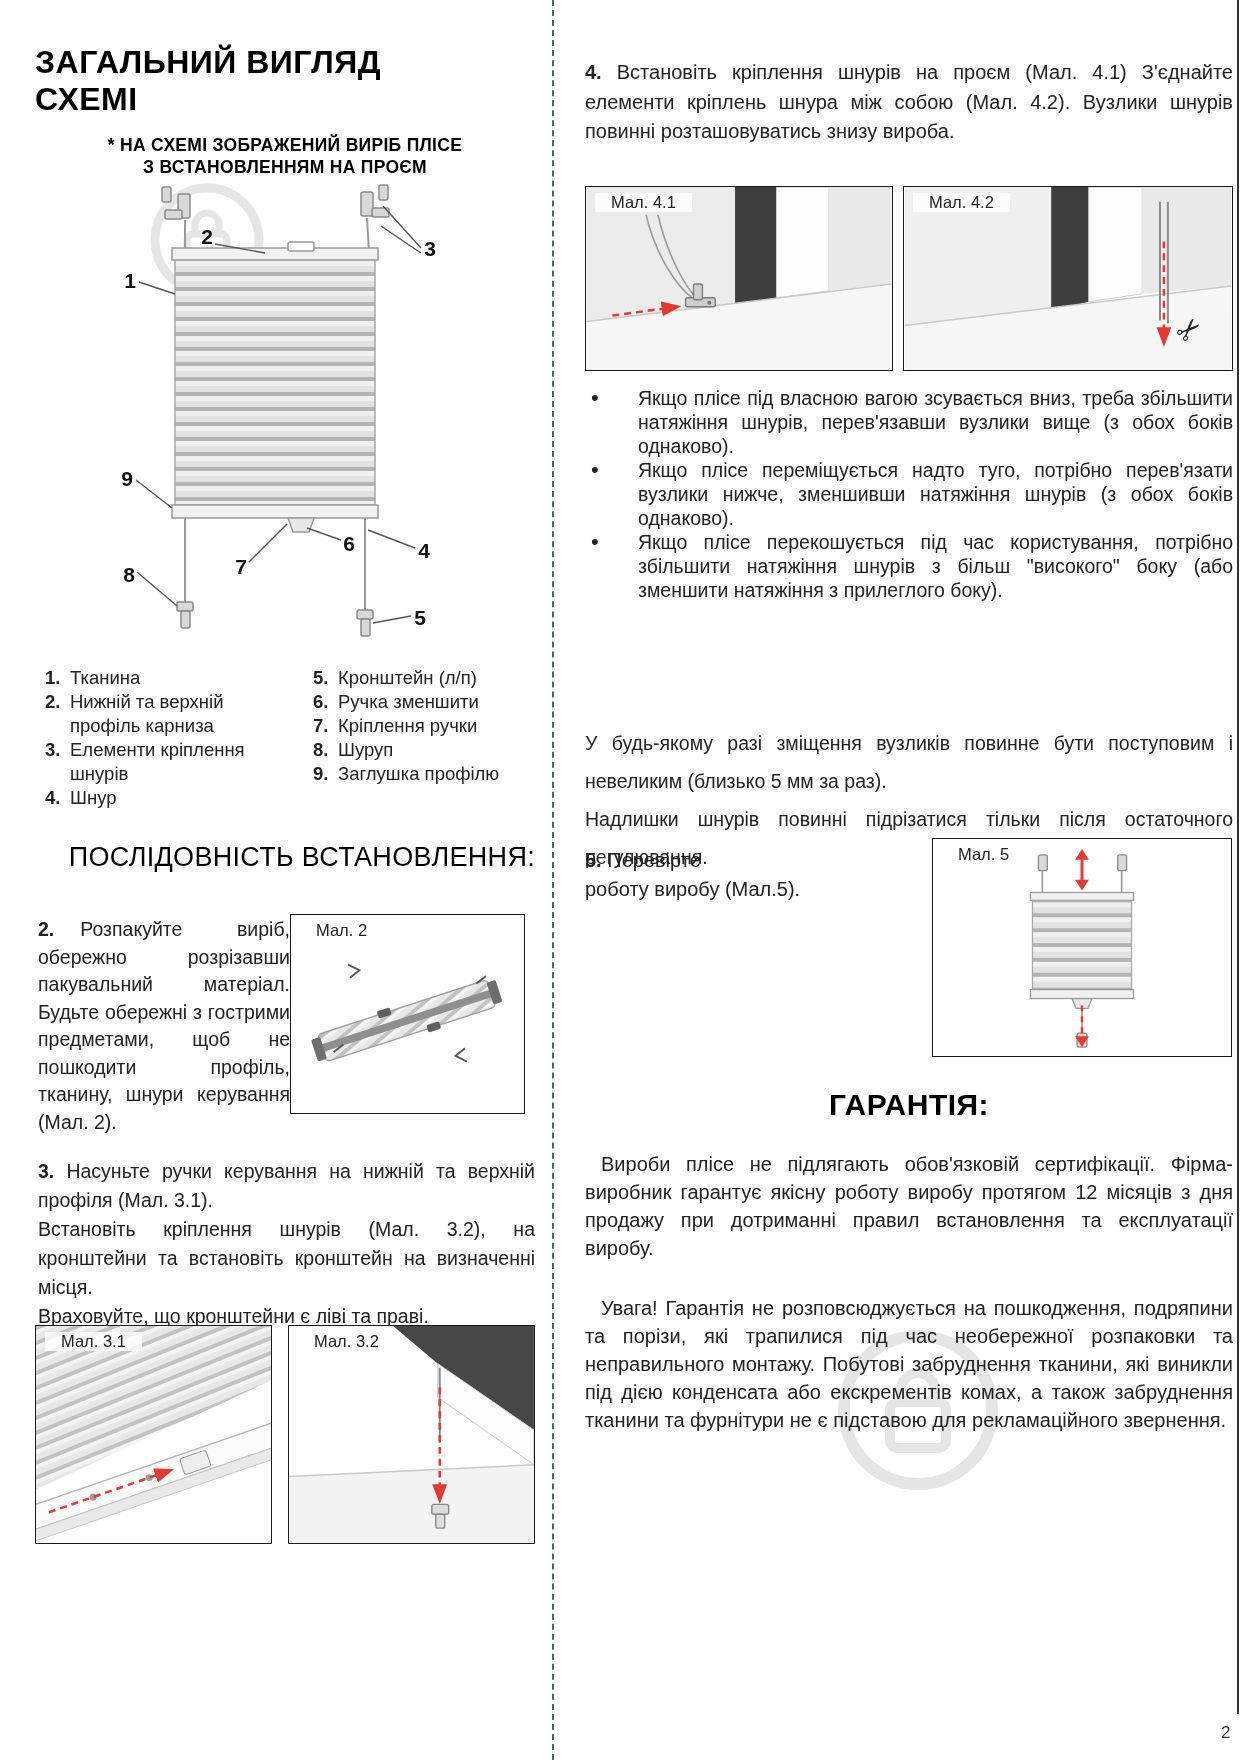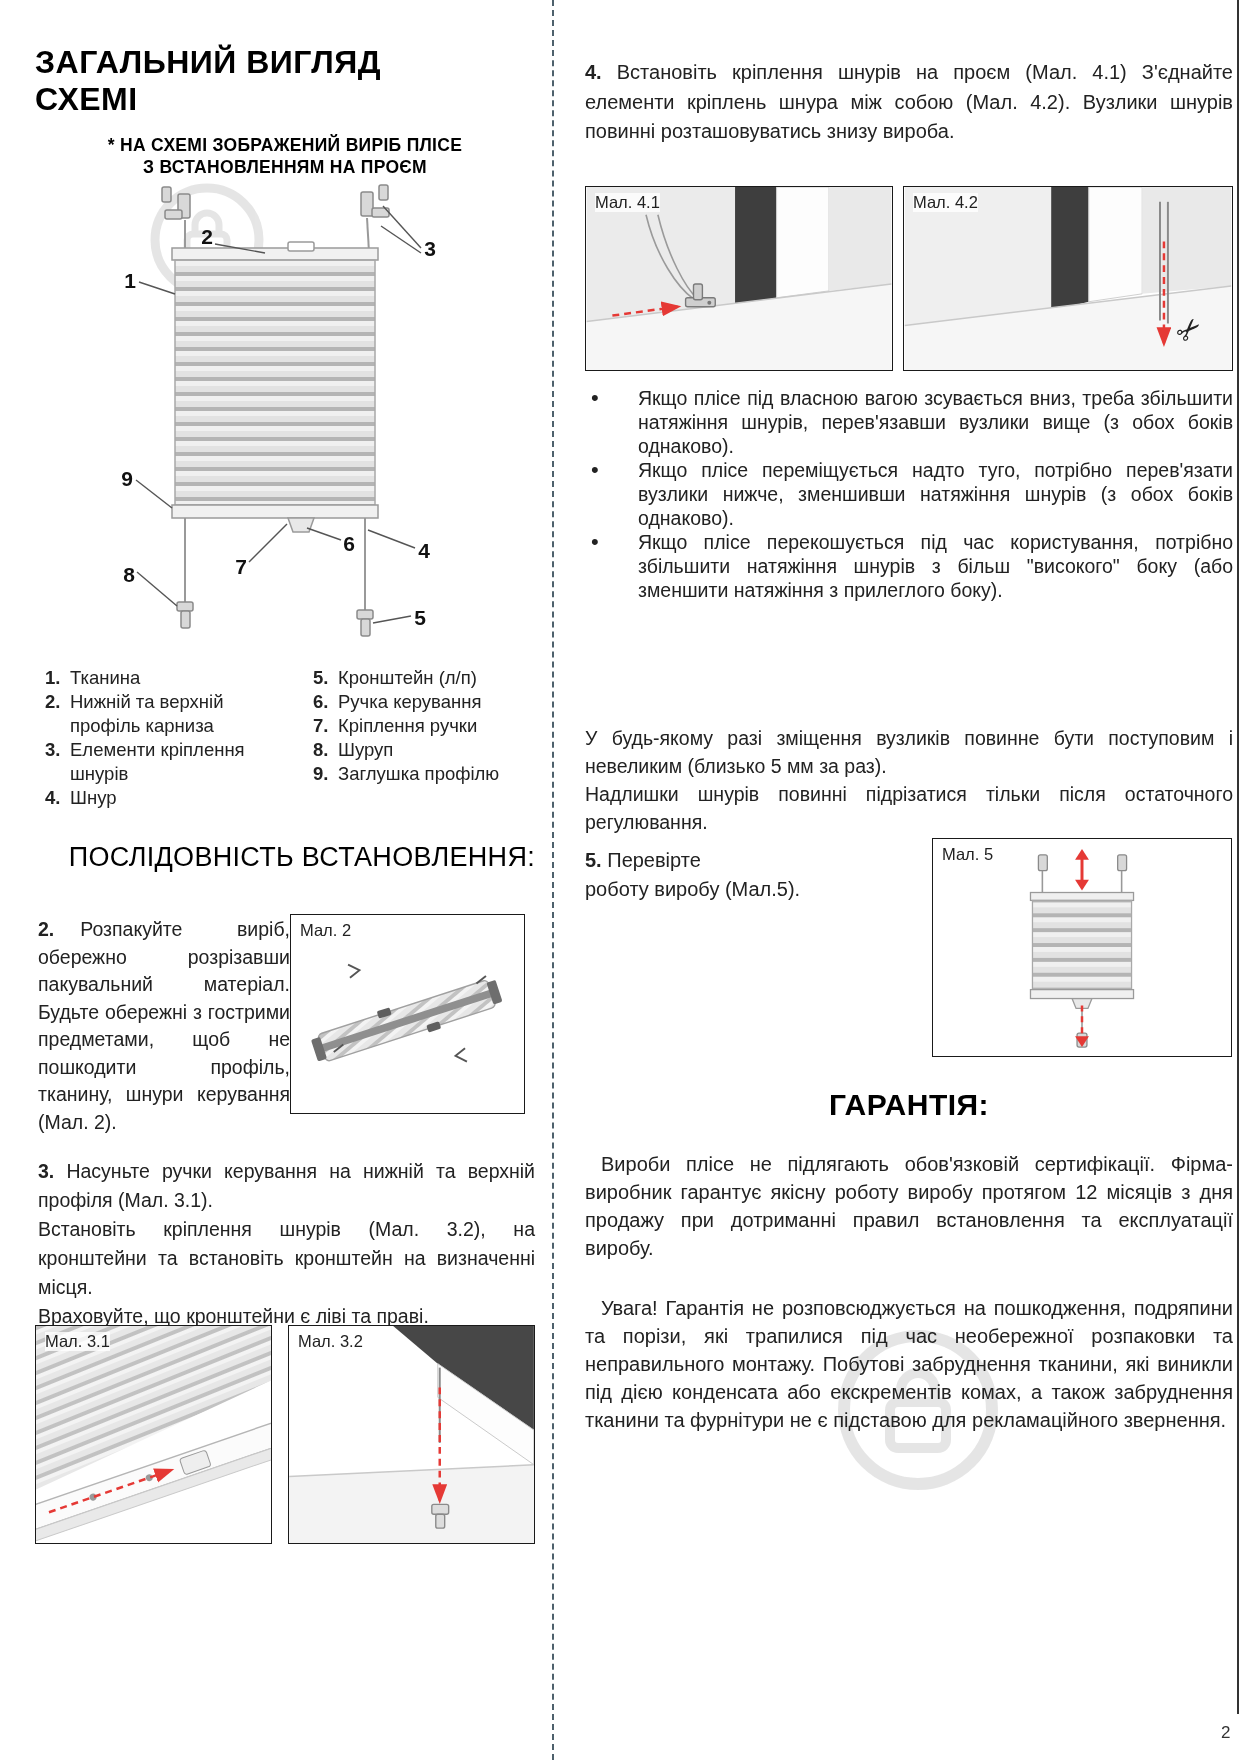--- a/index.html
+++ b/index.html
@@ -14,37 +14,37 @@
   .h-sec   { font-weight:400; font-size:27px; color:#000; text-align:right; letter-spacing:.3px; }
   .h-war   { font-weight:800; font-size:30px; color:#000; text-align:center; letter-spacing:.5px; }
 
   
   .just { text-align:justify; }
   .num  { font-weight:700; }
   .t-left2  { font-size:19.5px; line-height:27.5px; }
   .t-left3  { font-size:19.5px; line-height:29px; }
   .t-step4  { font-size:20px;   line-height:29.5px; }
   .t-bullet { font-size:19.5px; line-height:24px; }
-  .t-note   { font-size:19.5px; line-height:28px; }
+  .t-note   { font-size:19.5px; line-height:38px; }
   .t-step5  { font-size:20px;   line-height:29px; }
   .t-war    { font-size:20px;   line-height:28px; text-indent:16px; }
 
   
   .legend-col { position:absolute; top:0; font-size:18.5px; line-height:24px; }
   .legend-col li { list-style:none; position:relative; padding-left:25px; }
   .lnum { position:absolute; left:0; font-weight:700; }
 
   
   .bullets li { list-style:none; position:relative; padding-left:53px; }
   .bullets li::before { content:"\2022"; position:absolute; left:6px; font-size:22px; }
 
   
   .figbox { position:absolute; border:1.5px solid #1a1a1a; background:#fff; }
   .figlabel { position:absolute; top:6px; left:9px; z-index:2; font-size:16.5px; color:#222;
-              background:rgba(255,255,255,.78); padding:0 0; }
+              background:rgba(255,255,255,.78); padding:0 16px; }
   .figsvg { position:absolute; left:0; top:0; width:100%; height:100%; }
 
   
   .divider { position:absolute; left:552px; top:0; height:1760px; width:0; border-left:2px dashed #4e616c; }
   .edgeline { position:absolute; left:1237px; top:0; width:2px; height:1714px; background:#333; }
   .pagenum { position:absolute; left:1221px; top:1723px; font-size:17px; color:#333; }
 
   .wm { opacity:.45; }
 </style>
 </head>
@@ -149,21 +149,21 @@
 
   <div class="abs" style="left:45px; top:666px; width:490px; height:150px;">
     <ul class="legend-col" style="left:0; width:235px;">
       <li><span class="lnum">1.</span><span>Тканина</span></li>
       <li><span class="lnum">2.</span><span>Нижній та верхній профіль карниза</span></li>
       <li><span class="lnum">3.</span><span>Елементи кріплення шнурів</span></li>
       <li><span class="lnum">4.</span><span>Шнур</span></li>
     </ul>
     <ul class="legend-col" style="left:268px; width:222px;">
       <li><span class="lnum">5.</span><span>Кронштейн (л/п)</span></li>
-      <li><span class="lnum">6.</span><span>Ручка керування</span></li>
+      <li><span class="lnum">6.</span><span>Ручка зменшити</span></li>
       <li><span class="lnum">7.</span><span>Кріплення ручки</span></li>
       <li><span class="lnum">8.</span><span>Шуруп</span></li>
       <li><span class="lnum">9.</span><span>Заглушка профілю</span></li>
     </ul>
   </div>
 
   <div class="abs h-sec" style="left:35px; top:842px; width:500px;">ПОСЛІДОВНІСТЬ ВСТАНОВЛЕННЯ:</div>
 
   <p class="abs just t-left2" style="left:38px; top:916px; width:252px;">
     <span class="num" style="margin-right:26px;">2.</span><span>Розпакуйте виріб, обережно розрізавши пакувальний матеріал. Будьте обережні з гострими предметами, щоб не пошкодити профіль, тканину, шнури керування (Мал. 2).</span>

